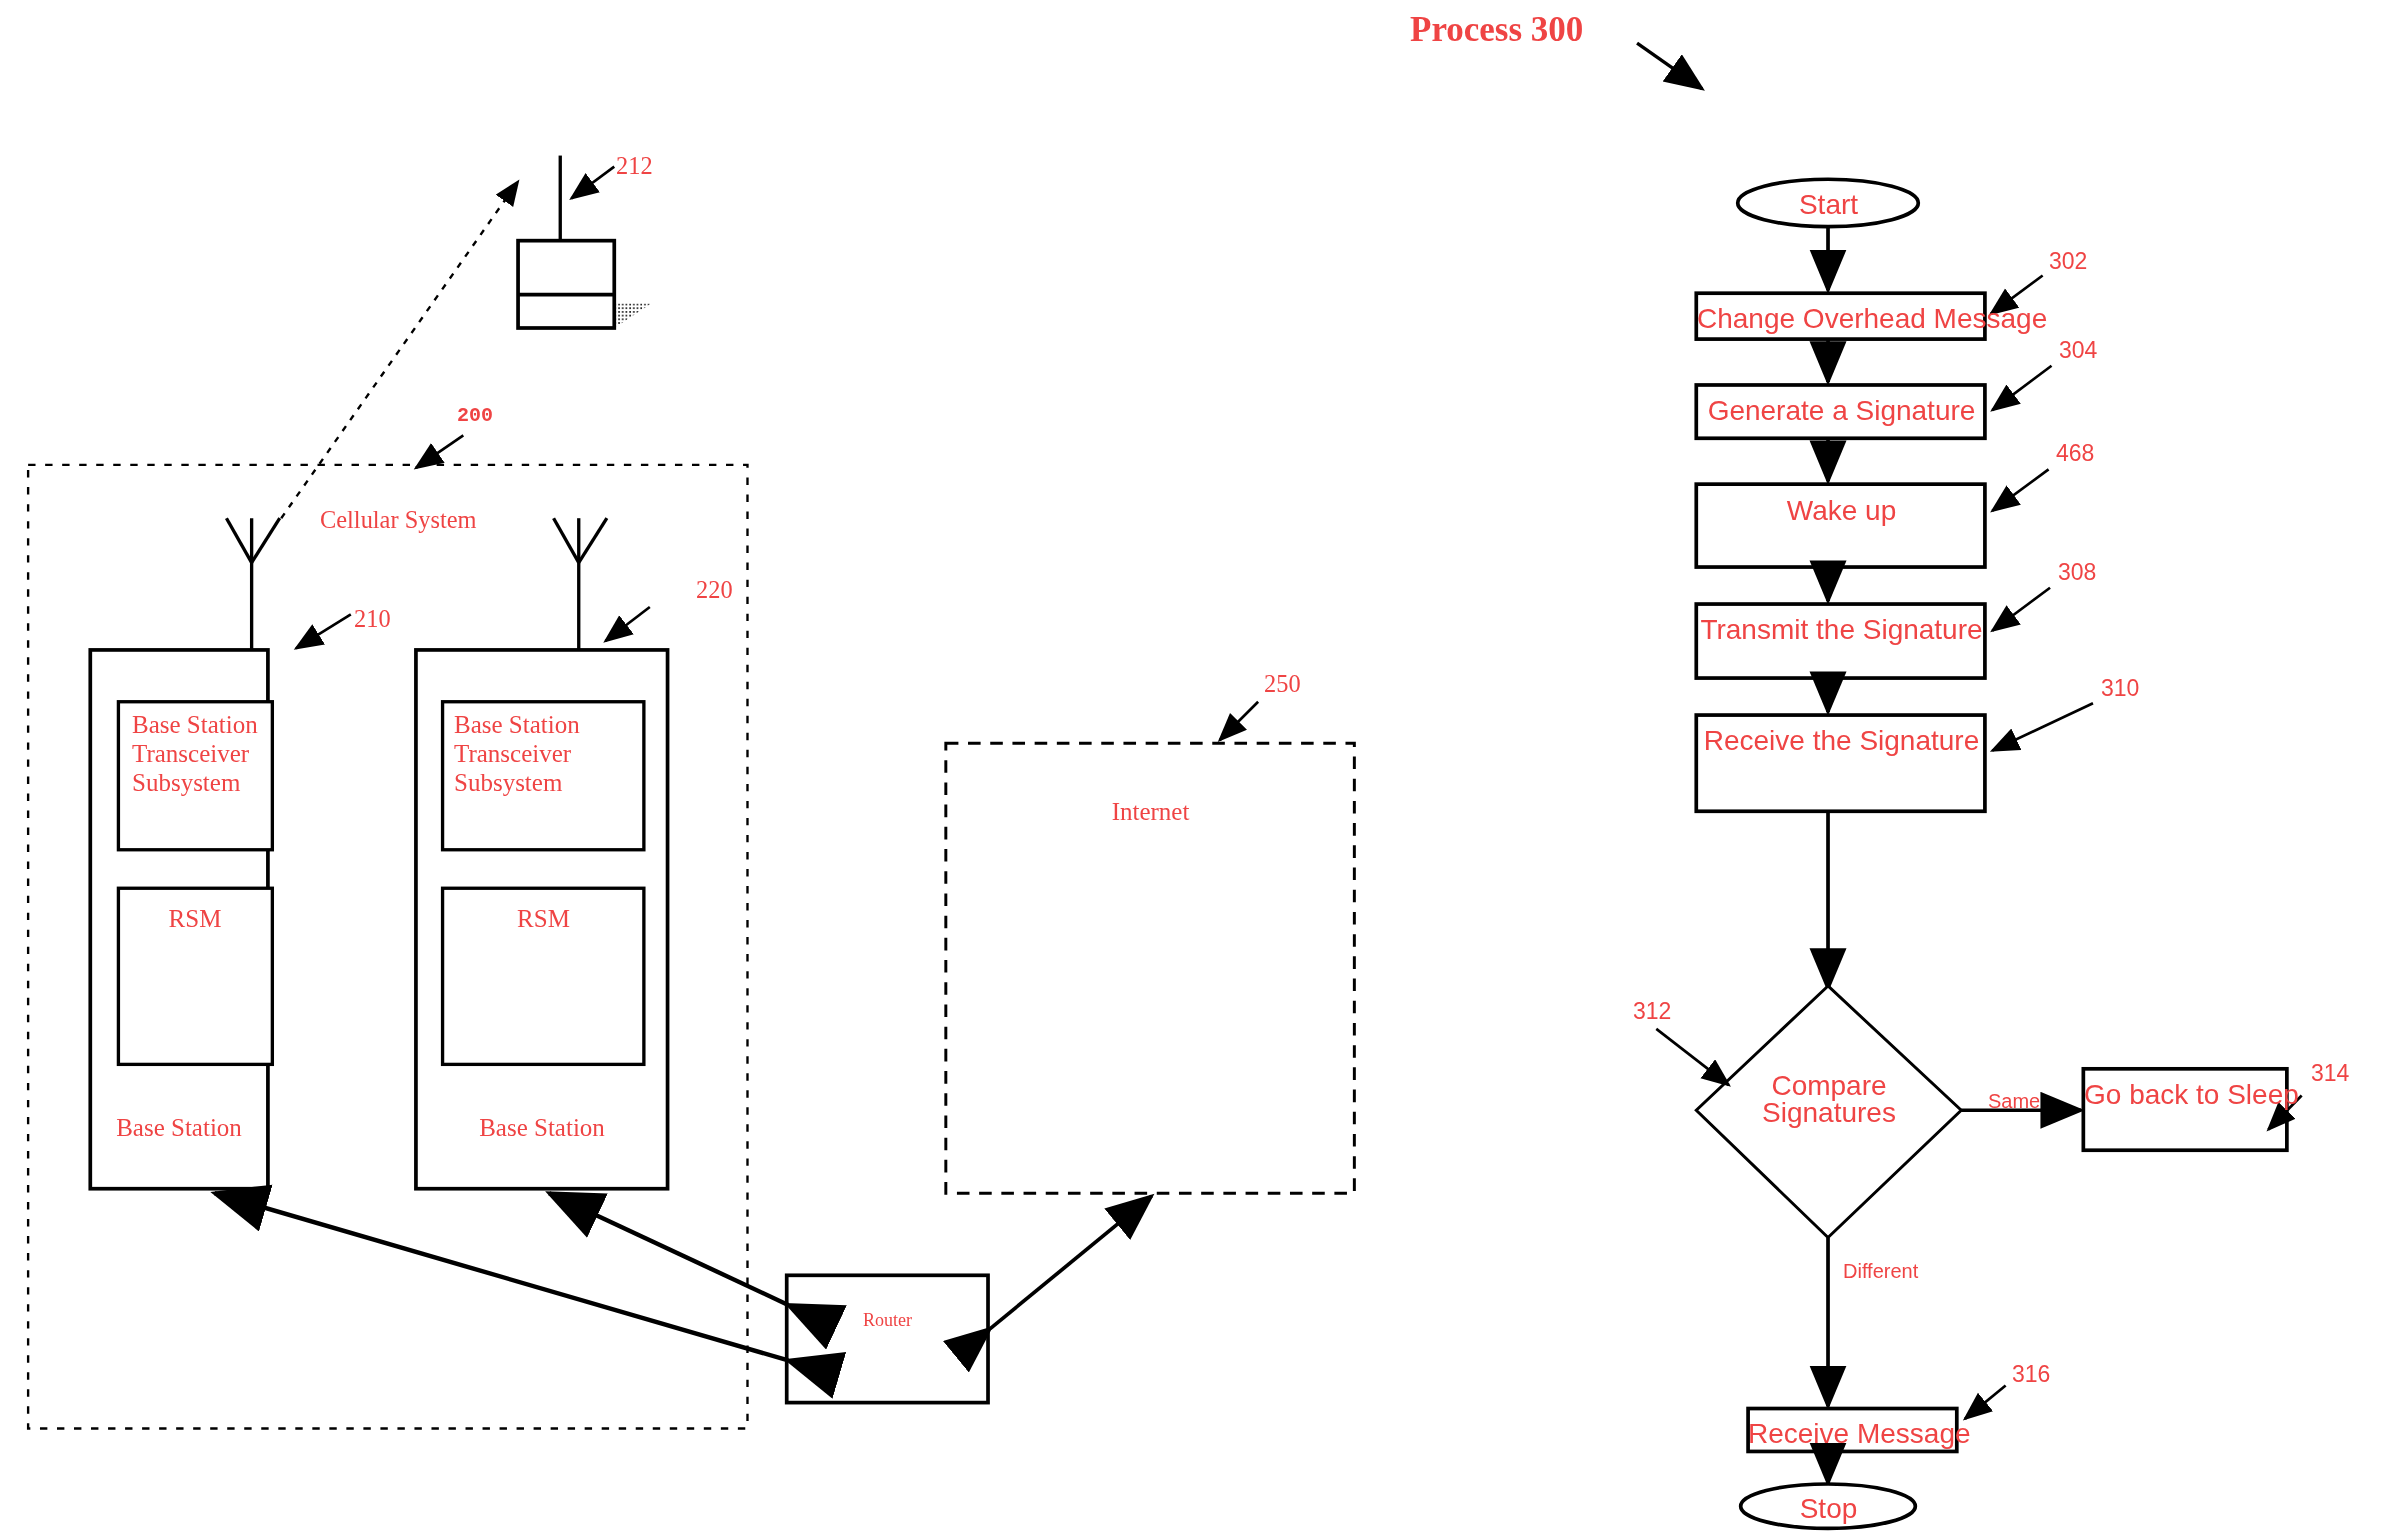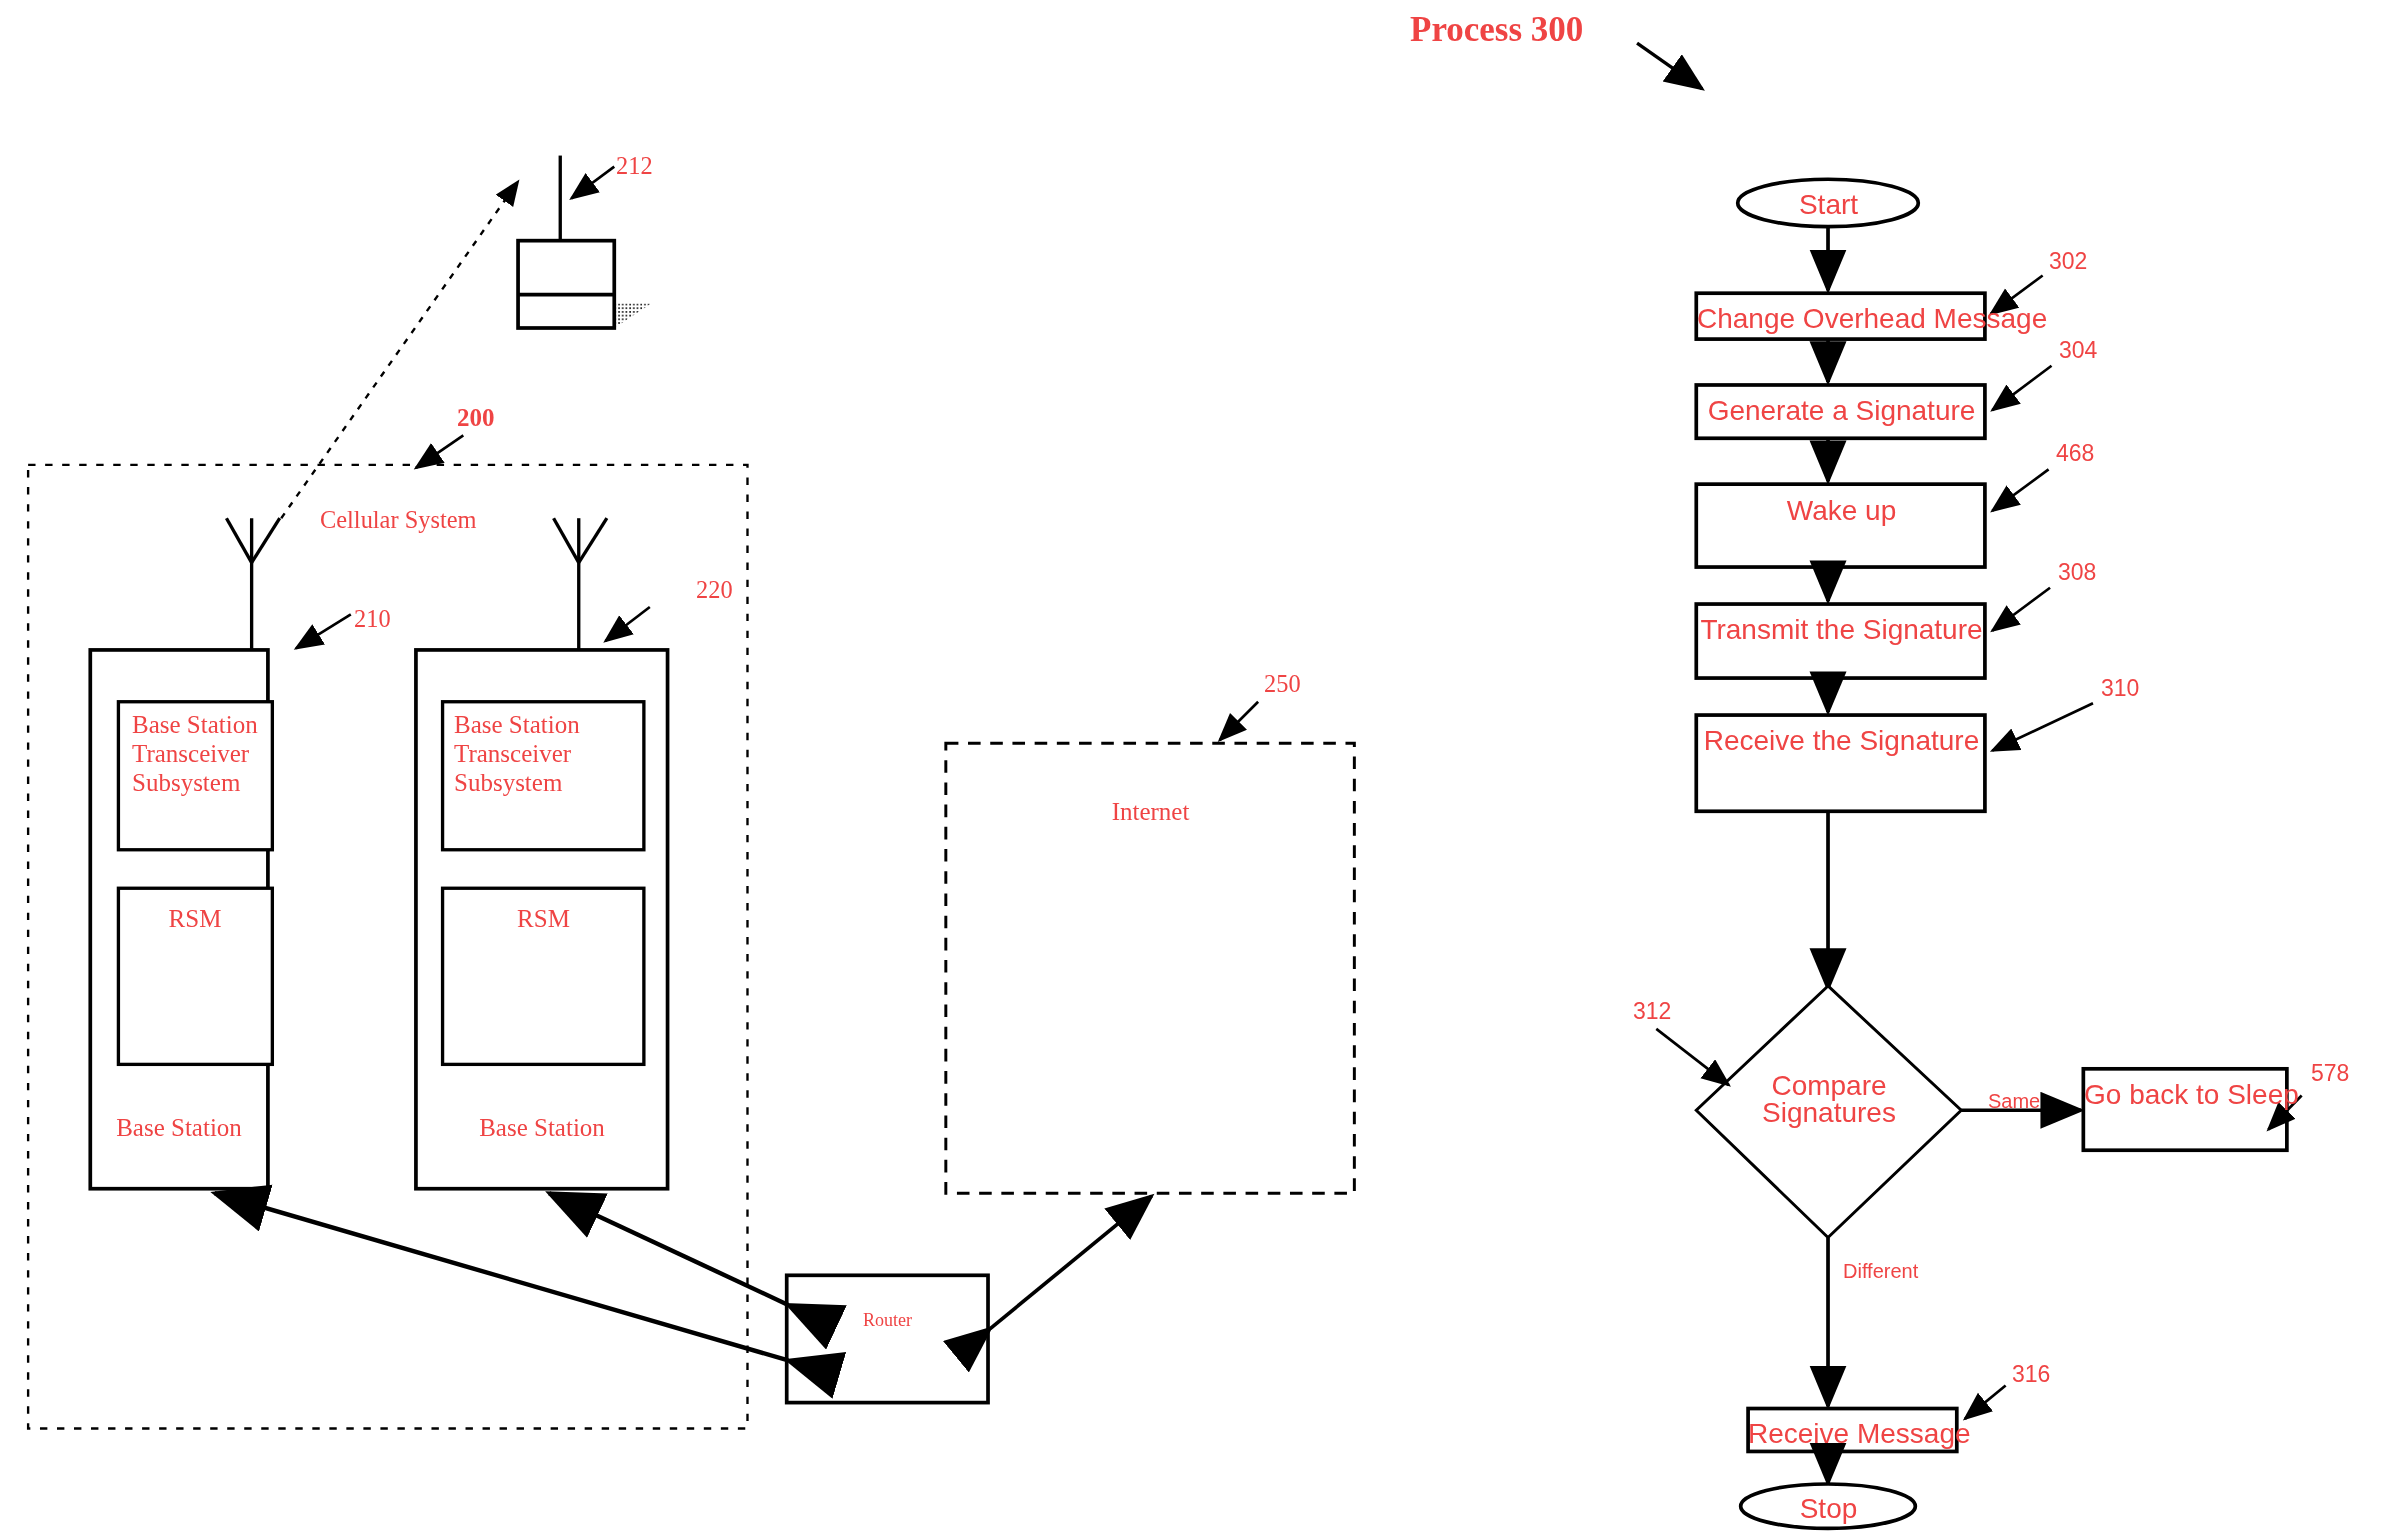--- a/index.html
+++ b/index.html
@@ -2,21 +2,21 @@
 <html style="font-size:12px"><head>
 <meta charset="utf-8">
 <style>
   html,body{margin:0;padding:0;background:#ffffff;}
   #page{position:relative;width:2389px;height:1533px;background:#ffffff;overflow:hidden;
         font-family:"Liberation Serif",serif;color:#ef4444;}
   svg{position:absolute;left:0;top:0;width:2389px;height:1533px;overflow:visible;}
   .lbl{position:absolute;white-space:pre;line-height:1.15;}
 
   .ref-num{font-family:"Liberation Serif",serif;font-size:24.4px;}
-  .ref-bold{font-family:Liberation Serif, serif;font-size:25px;font-weight:bold;}
+  .ref-bold{font-family:Liberation Mono, monospace;font-size:20px;font-weight:bold;}
   .fig-title{font-family:"Liberation Serif",serif;font-size:35px;font-weight:bold;}
 
   .box-txt-serif{font-family:"Liberation Serif",serif;font-size:25px;}
   .cell-sys{font-family:"Liberation Serif",serif;font-size:24.4px;}
   .internet-txt{font-family:"Liberation Serif",serif;font-size:25px;}
   .router-txt{font-family:Liberation Serif, serif;font-size:18px;}
 
   
   .fc-txt{font-family:"Liberation Sans",sans-serif;font-size:28px;text-align:center;}
   .fc-edge{font-family:"Liberation Sans",sans-serif;font-size:20px;}
@@ -191,21 +191,21 @@
   <div class="lbl fc-num" style="left:2101px;top:675px;">310</div>
 
   <div class="lbl fc-txt" style="left:1740px;top:1070px;width:178px;">Compare</div>
   <div class="lbl fc-txt" style="left:1740px;top:1097px;width:178px;">Signatures</div>
   <div class="lbl fc-num" style="left:1633px;top:998px;">312</div>
 
   <div class="lbl fc-edge" style="left:1988px;top:1090px;">Same</div>
   <div class="lbl fc-edge" style="left:1843px;top:1260px;">Different</div>
 
   <div class="lbl fc-txt" style="left:2084px;top:1079px;width:204px;">Go back to Sleep</div>
-  <div class="lbl fc-num" style="left:2311px;top:1060px;">578</div>
+  <div class="lbl fc-num" style="left:2311px;top:1060px;">314</div>
 
   <div class="lbl fc-txt" style="left:1748px;top:1418px;width:209px;">Receive Message</div>
   <div class="lbl fc-num" style="left:2012px;top:1361px;">316</div>
 
   <div class="lbl fc-txt" style="left:1741px;top:1493px;width:175px;">Stop</div>
 
 </div>
 
 
 </body></html>

